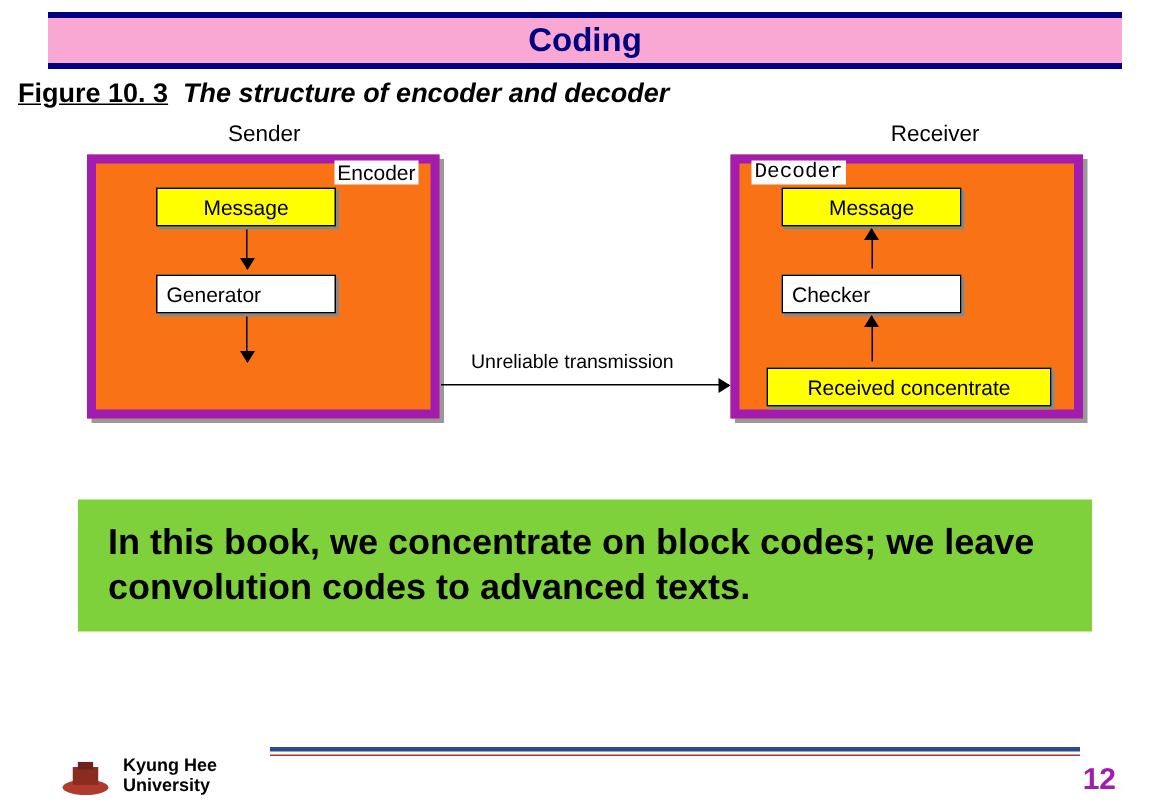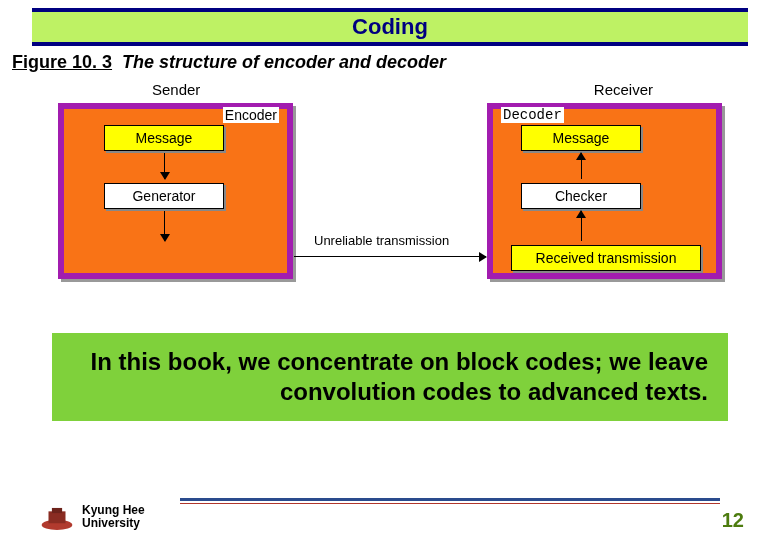--- a/index.html
+++ b/index.html
@@ -1,44 +1,44 @@
 <!DOCTYPE html>
 <html><head>
 <meta charset="utf-8">
 <style>
   * { box-sizing: border-box; margin: 0; padding: 0; }
   body { width: 780px; height: 540px; background: #fff; font-family: Arial, sans-serif; position: relative; overflow: hidden; }
   .title-bar { background: #000080; margin: 8px 32px 0 32px; padding: 4px 0; text-align: center; }
-  .title-bar span { background: #bef264; color: #000080; font-weight: bold; font-size: 22px; padding: 2px 8px; display: inline-block; width: 100%; }
+  .title-bar span { background: #f9a8d4; color: #000080; font-weight: bold; font-size: 22px; padding: 2px 8px; display: inline-block; width: 100%; }
   .caption { margin: 6px 32px 8px 12px; font-size: 18px; }
   .caption .fignum { font-weight: bold; text-decoration: underline; }
   .caption .figtxt { font-weight: bold; font-style: italic; }
   .diagram { position: relative; height: 230px; margin: 0 32px; }
   .side-label { position: absolute; top: 0; font-size: 15px; }
   .sender-label { left: 120px; }
   .receiver-label { right: 95px; }
   .box { position: absolute; border: 6px solid #a21caf; background: #f97316; box-shadow: 3px 3px 0 #999; }
   .encoder-box { left: 26px; top: 22px; width: 235px; height: 176px; }
   .decoder-box { right: 26px; top: 22px; width: 235px; height: 176px; }
   .box-title { position: absolute; top: -2px; font-size: 14px; background: #fff; padding: 0 2px; }
   .encoder-box .box-title { right: 8px; }
   .decoder-box .box-title { left: 8px; font-family: Liberation Mono, monospace; }
   .yellow-box { position: absolute; background: #ffff00; border: 1px solid #000; box-shadow: 2px 2px 0 #888; font-size: 14px; text-align: center; padding: 4px 6px; }
-  .white-box { position: absolute; background: #fff; border: 1px solid #000; box-shadow: 2px 2px 0 #888; font-size: 14px; text-align: center; padding: 4px 6px; }
+  .white-box { position: absolute; background: #fff; border: 1px solid #000; box-shadow: 2px 2px 0 #888; font-size: 14px; text-align: left; padding: 4px 6px; }
   .arrow-v { position: absolute; width: 0; border-left: 1.5px solid #000; }
   .arrow-v::after { content: ""; position: absolute; bottom: -1px; left: -5px; border-left: 5px solid transparent; border-right: 5px solid transparent; border-top: 8px solid #000; }
   .arrow-h { position: absolute; height: 0; border-top: 1.5px solid #000; }
   .arrow-h::after { content: ""; position: absolute; right: -1px; top: -5px; border-top: 5px solid transparent; border-bottom: 5px solid transparent; border-left: 8px solid #000; }
   .small-label { position: absolute; font-size: 13px; }
-  .note-box { margin: 22px 52px 0 52px; background: #7fd13b; text-align: right; padding: 14px 20px; font-size: 24px; font-weight: bold; line-height: 1.25; }
+  .note-box { margin: 22px 52px 0 52px; background: #7fd13b; text-align: left; padding: 14px 20px; font-size: 24px; font-weight: bold; line-height: 1.25; }
   .footer { position: absolute; bottom: 8px; left: 0; right: 0; height: 40px; }
   .logo { position: absolute; left: 40px; bottom: 0; width: 34px; height: 26px; }
   .uni { position: absolute; left: 82px; bottom: 2px; font-size: 12px; font-weight: bold; line-height: 1.1; }
   .footer-line { position: absolute; left: 180px; right: 60px; top: 6px; height: 6px; background: linear-gradient(#2a4b8d,#2a4b8d) 0 0/100% 3px no-repeat, linear-gradient(#b0362c,#b0362c) 0 5px/100% 1px no-repeat; }
-  .pagenum { position: absolute; right: 36px; bottom: 0; font-size: 20px; font-weight: bold; color: #4d7c0f; }
+  .pagenum { position: absolute; right: 36px; bottom: 0; font-size: 20px; font-weight: bold; color: #a21caf; }
 </style>
 </head>
 <body>
 
 <div class="title-bar">
   <span>Coding</span>
 </div>
 
 <div class="caption">
   <span class="fignum">Figure 10. 3</span>
@@ -56,21 +56,21 @@
     <div class="white-box" style="left:40px; top:74px; width:120px;">Generator</div>
     <div class="arrow-v" style="left:100px; top:102px; height:30px;"></div>
   </div>
 
   <div class="box decoder-box">
     <div class="box-title">Decoder</div>
     <div class="yellow-box" style="left:28px; top:16px; width:120px;">Message</div>
     <div class="arrow-v" style="left:88px; top:44px; height:26px; transform: rotate(180deg);"></div>
     <div class="white-box" style="left:28px; top:74px; width:120px;">Checker</div>
     <div class="arrow-v" style="left:88px; top:102px; height:30px; transform: rotate(180deg);"></div>
-    <div class="yellow-box" style="left:18px; top:136px; width:190px;">Received transmission</div>
+    <div class="yellow-box" style="left:18px; top:136px; width:190px;">Received concentrate</div>
   </div>
 
   <div class="arrow-h" style="left:262px; top:175px; width:192px;"></div>
   <div class="small-label" style="left:282px; top:152px;">Unreliable transmission</div>
 </div>
 
 <div class="note-box">In this book, we concentrate on block codes; we leave convolution codes to advanced texts.</div>
 
 <div class="footer">
   <svg class="logo" viewBox="0 0 40 30">

